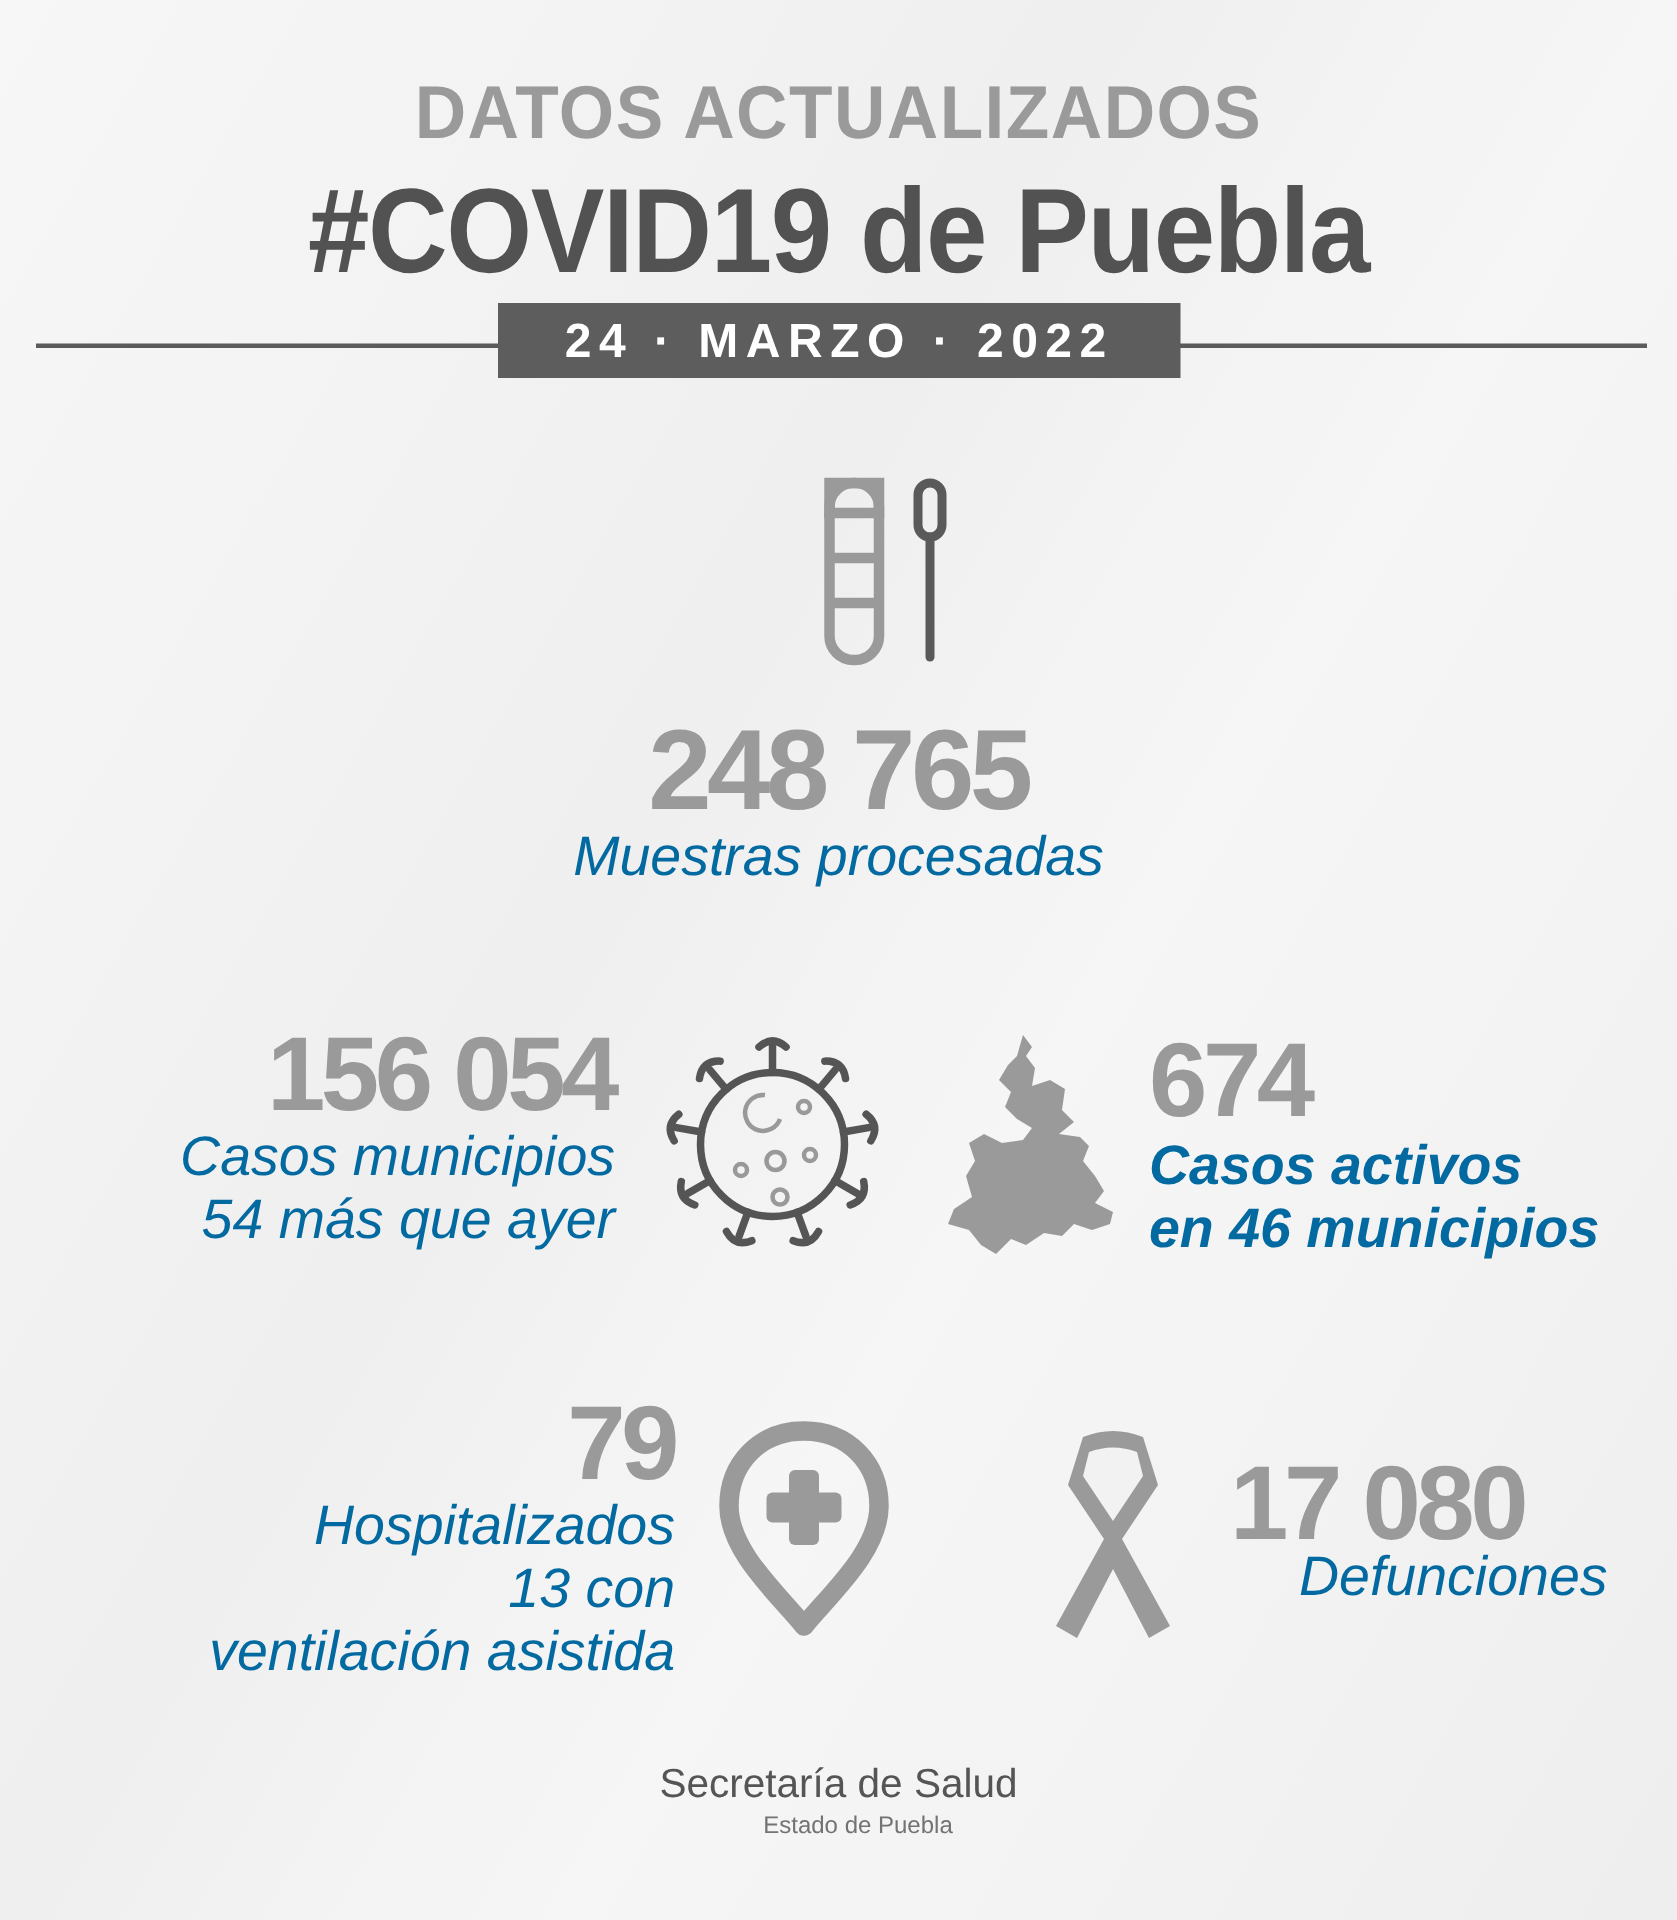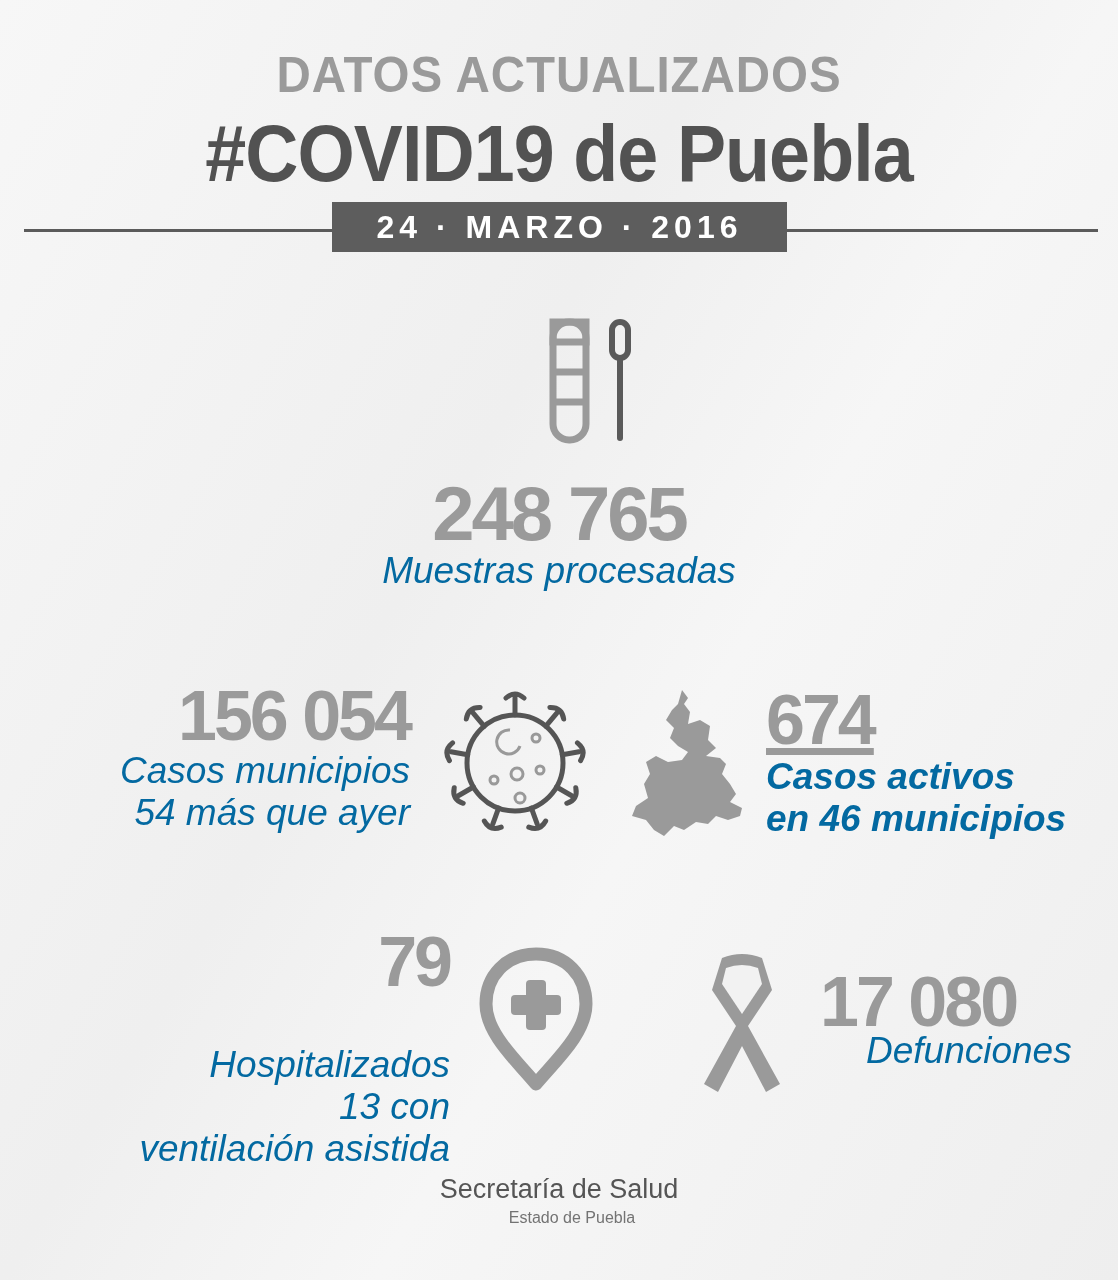--- a/index.html
+++ b/index.html
@@ -33,43 +33,43 @@
 
   .big { font-weight: bold; color: #9a9a9a; letter-spacing: -3px; }
   .lbl { font-style: italic; color: #0369a1; font-size: 37px; line-height: 42px; }
 
   #samples-number { top: 470px; font-size: 76px; }
   #samples-label { top: 550px; }
 
   #positive-number { right: 708px; top: 676px; font-size: 70px; text-align: right; }
   #positive-label { right: 708px; top: 750px; text-align: right; }
 
-  #active-number { left: 766px; top: 680px; font-size: 70px; text-decoration: underline; }
+  #active-number { left: 766px; top: 680px; font-size: 70px; }
   #active-label { left: 766px; top: 756px; font-weight: bold; }
 
   #hosp-number { right: 668px; top: 922px; font-size: 70px; text-align: right; }
-  #hosp-label { right: 668px; top: 996px; text-align: right; margin-top: 48px; }
+  #hosp-label { right: 668px; top: 996px; text-align: right; }
 
   #deaths-number { left: 820px; top: 962px; font-size: 70px; }
   #deaths-label { left: 822px; top: 1030px; margin-left: 44px; }
 
   #footer-title { top: 1174px; font-size: 27px; font-weight: normal; color: #555; }
   #footer-sub { top: 1209px; font-size: 16px; color: #737373; margin-left: 26px; }
 
   svg { position: absolute; overflow: visible; }
 </style>
 </head>
 <body>
 
 <div id="subtitle" class="abs center">DATOS ACTUALIZADOS</div>
 <div id="title" class="abs center">#COVID19 de Puebla</div>
 <div id="rule-left" class="abs rule"></div>
 <div id="rule-right" class="abs rule"></div>
 <div id="date-badge" class="abs">
-  <span>24 · MARZO · 2016</span>
+  <span>24 · MARZO · 2022</span>
 </div>
 
 <svg style="left:548px; top:318px;" width="90" height="130" viewBox="0 0 90 130">
   <rect x="5" y="4" width="33" height="118" rx="16" ry="16" fill="none" stroke="#9a9a9a" stroke-width="7"></rect>
   <rect x="5" y="4" width="33" height="20" fill="none" stroke="#9a9a9a" stroke-width="7"></rect>
   <line x1="5" y1="54" x2="38" y2="54" stroke="#9a9a9a" stroke-width="7"></line>
   <line x1="5" y1="84" x2="38" y2="84" stroke="#9a9a9a" stroke-width="7"></line>
   <rect x="64" y="4" width="16" height="36" rx="8" ry="8" fill="none" stroke="#5a5a5a" stroke-width="6"></rect>
   <line x1="72" y1="40" x2="72" y2="120" stroke="#5a5a5a" stroke-width="6" stroke-linecap="round"></line>
 </svg>

